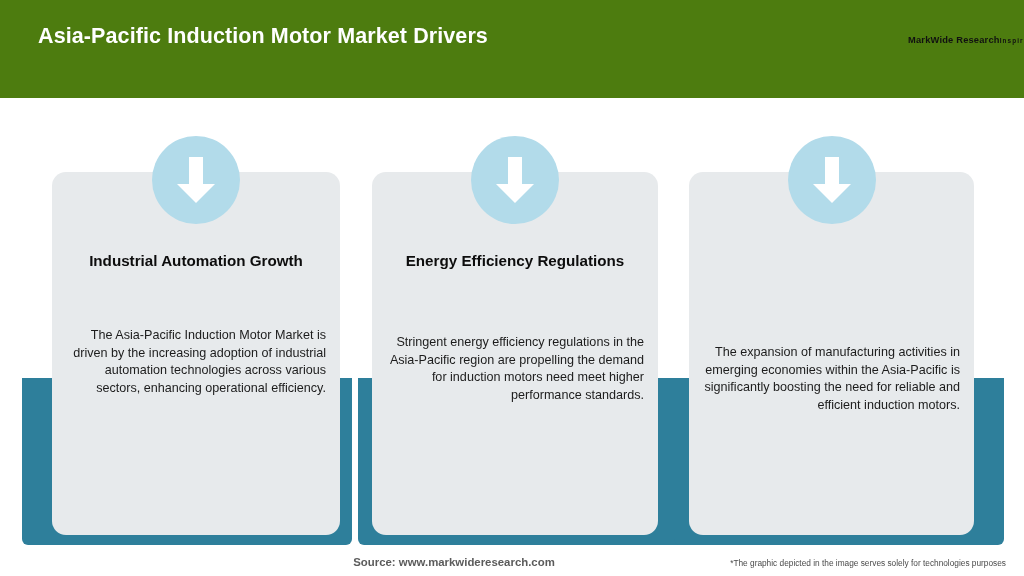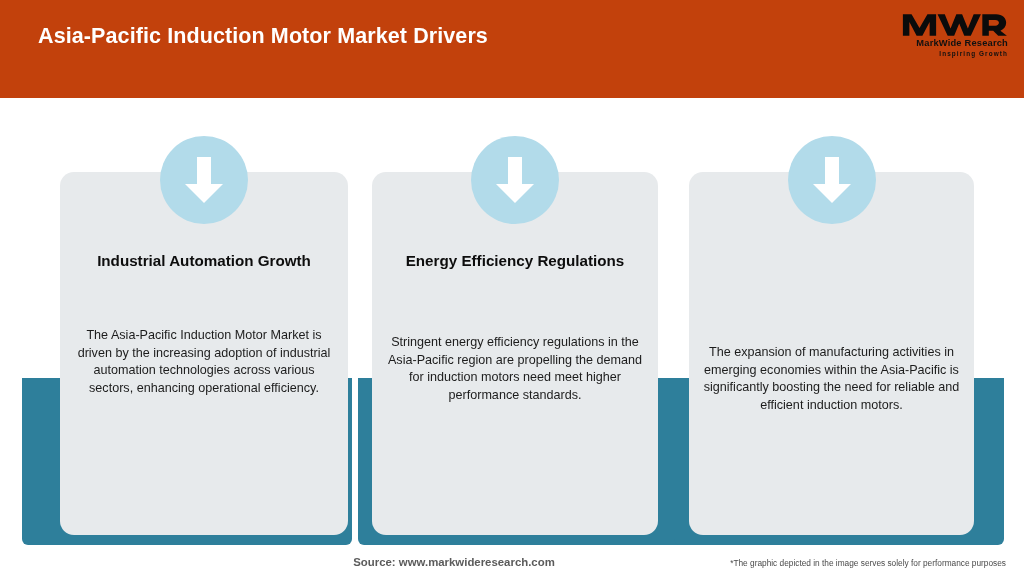--- a/index.html
+++ b/index.html
@@ -15,43 +15,43 @@
     position: relative;
   }
 
   
   .header {
     position: absolute;
     left: 0;
     top: 0;
     width: 1024px;
     height: 98px;
-    background: #c2410c;
+    background: #4d7c0f;
   }
   .header-title {
     position: absolute;
     left: 38px;
     top: 24px;
     font-size: 21.5px;
     font-weight: bold;
     color: #ffffff;
     letter-spacing: 0.1px;
     white-space: nowrap;
   }
 
   
   .logo {
     position: absolute;
-    right: 16px;
+    right: 8px;
     top: 12px;
     width: 108px;
     height: 56px;
     display: flex;
-    flex-direction: column;
-    align-items: flex-end;
+    flex-direction: row;
+    align-items: center;
     justify-content: flex-start;
   }
   .logo-mark {
     display: block;
     height: 26px;
   }
   .logo-name {
     font-size: 9.3px;
     font-weight: bold;
     color: #111111;
@@ -108,21 +108,21 @@
     line-height: 22px;
   }
   .card-body {
     position: absolute;
     left: 14px;
     right: 14px;
     top: 155px;
     font-size: 12.6px;
     color: #1c1c1c;
     line-height: 17.5px;
-    text-align: center;
+    text-align: right;
   }
   .card.c2 .card-body { top: 162px; }
   .card.c3 .card-body { top: 172px; }
 
   
   .source {
     position: absolute;
     left: 0;
     width: 908px;
     top: 556px;
@@ -154,21 +154,21 @@
     </svg>
     <div class="logo-name">MarkWide Research</div>
     <div class="logo-tag">Inspiring Growth</div>
   </div>
 </div>
 
 <div class="frame" style="left:22px; top:378px; width:330px; height:167px;"></div>
 <div class="frame" style="left:358px; top:378px; width:330px; height:167px;"></div>
 <div class="frame" style="left:674px; top:378px; width:330px; height:167px;"></div>
 
-<div class="card c1" style="left:52px; top:172px; width:288px; height:363px;margin-left:8px;">
+<div class="card c1" style="left:52px; top:172px; width:288px; height:363px;">
   <div class="card-icon">
     <svg width="46" height="52" viewBox="0 0 46 52">
       <path d="M16 3 L30 3 L30 30 L42 30 L23 49 L4 30 L16 30 Z" fill="#ffffff"></path>
     </svg>
   </div>
   <div class="card-title">Industrial Automation Growth</div>
   <div class="card-body">The Asia-Pacific Induction Motor Market is driven by the increasing adoption of industrial automation technologies across various sectors, enhancing operational efficiency.</div>
 </div>
 
 <div class="card c2" style="left:372px; top:172px; width:286px; height:363px;">
@@ -184,13 +184,13 @@
 <div class="card c3" style="left:689px; top:172px; width:285px; height:363px;">
   <div class="card-icon">
     <svg width="46" height="52" viewBox="0 0 46 52">
       <path d="M16 3 L30 3 L30 30 L42 30 L23 49 L4 30 L16 30 Z" fill="#ffffff"></path>
     </svg>
   </div>
   <div class="card-body">The expansion of manufacturing activities in emerging economies within the Asia-Pacific is significantly boosting the need for reliable and efficient induction motors.</div>
 </div>
 
 <div class="source">Source: www.markwideresearch.com</div>
-<div class="disclaimer">*The graphic depicted in the image serves solely for performance purposes</div>
+<div class="disclaimer">*The graphic depicted in the image serves solely for technologies purposes</div>
 
 </body></html>

